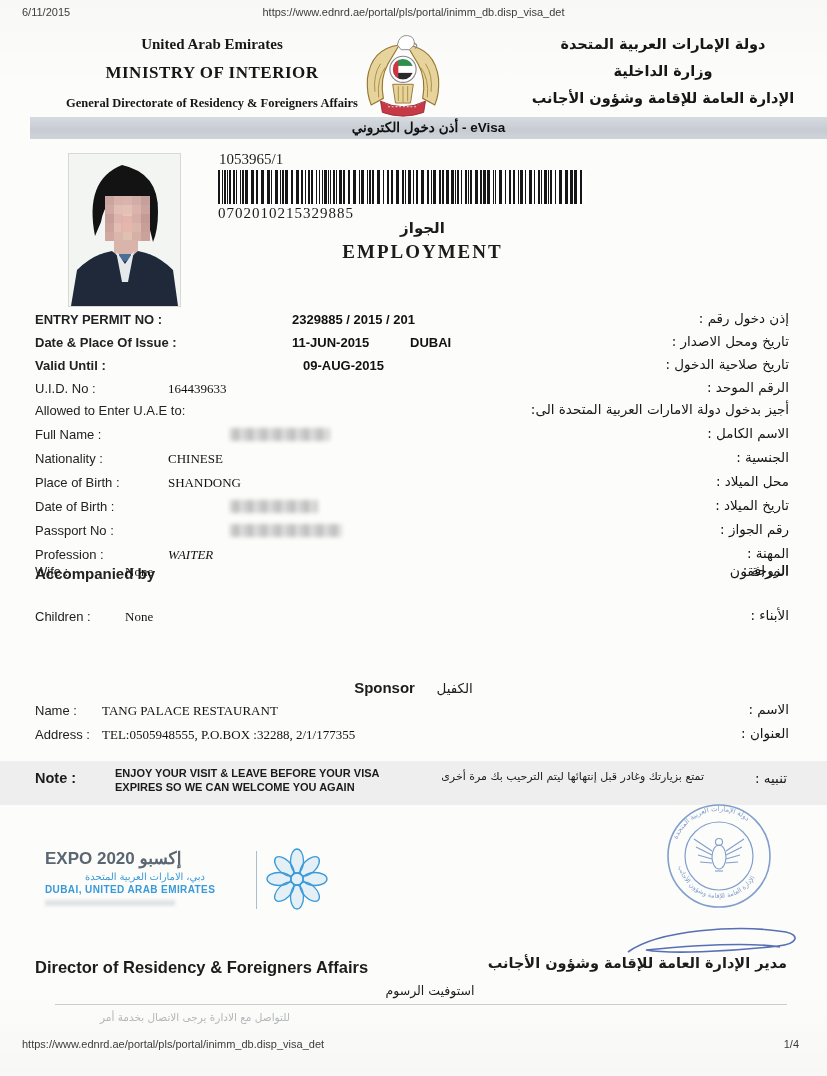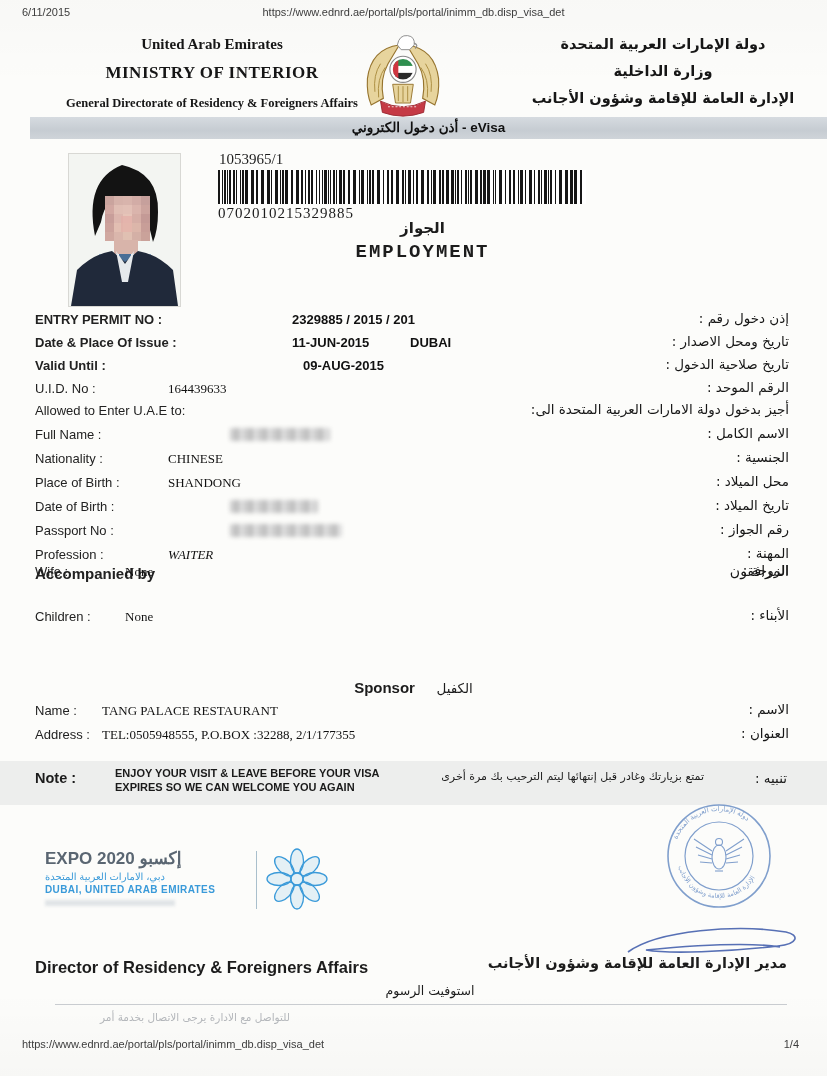--- a/index.html
+++ b/index.html
@@ -38,21 +38,21 @@
     background:
       repeating-linear-gradient(90deg,#cccccc 0 5px,#bcbcbc 5px 9px,#dddddd 9px 14px),
       repeating-linear-gradient(0deg,rgba(255,255,255,.45) 0 4px,rgba(0,0,0,.07) 4px 8px);}
   .section-title{font-size:15px;font-weight:bold;color:#141414;}
   .note-band{left:0;right:0;top:761px;height:44px;background:rgba(204,208,212,.32);}
   .note-en{font-size:11px;font-weight:bold;line-height:14px;color:#1a1a1a;}
   .barcode{font-size:0;background:#fff;overflow:hidden;white-space:nowrap;}
   .barcode i{display:inline-block;height:100%;background:#161616;}
   .barcode b{display:inline-block;height:100%;background:transparent;}
   .expo-l1{font-size:17px;font-weight:bold;color:#5a6672;direction:ltr;}
-  .expo-l2{font-size:10px;color:#3a9ad9;direction:rtl;text-align:left;margin-top:2px;}
+  .expo-l2{font-size:10px;color:#3a9ad9;direction:rtl;text-align:center;margin-top:2px;}
   .expo-l3{font-size:10px;font-weight:bold;color:#3a9ad9;letter-spacing:.4px;margin-top:2px;}
   .ghostbar{background:#e0e4e7;filter:blur(1.5px);}
   .hrline{left:55px;right:40px;top:1004px;height:1px;background:#c9ccd0;}
   .contact-note{left:100px;top:1011px;font-size:10.5px;color:#b4b7bb;}
 </style>
 </head>
 <body>
 
 <div class="page">
 
@@ -151,21 +151,21 @@
       <path d="M2,152 L8,116 Q24,100 43,97 L56,108 L69,97 Q88,100 104,116 L109,152 Z" fill="#20293a"></path>
       <polygon points="47,97 56,110 65,97 59,128 53,128" fill="#e6e9ec"></polygon>
     </svg>
   </div>
 
   <div class="abs serif" style="left:219px;top:151px;font-size:15px;">1053965/1</div>
   <div class="abs barcode" style="left:218px;top:170px;width:368px;height:34px;"><span class="barcode" style="display:inline-block;width:100%;height:100%;"><i style="width:2px"></i><b style="width:2px"></b><i style="width:1px"></i><b style="width:1px"></b><i style="width:2px"></i><b style="width:1px"></b><i style="width:1px"></i><b style="width:1px"></b><i style="width:2px"></i><b style="width:2px"></b><i style="width:2px"></i><b style="width:1px"></b><i style="width:1px"></i><b style="width:3px"></b><i style="width:1px"></i><b style="width:1px"></b><i style="width:2px"></i><b style="width:1px"></b><i style="width:3px"></i><b style="width:3px"></b><i style="width:3px"></i><b style="width:2px"></b><i style="width:2px"></i><b style="width:3px"></b><i style="width:3px"></i><b style="width:3px"></b><i style="width:3px"></i><b style="width:1px"></b><i style="width:1px"></i><b style="width:3px"></b><i style="width:3px"></i><b style="width:2px"></b><i style="width:1px"></i><b style="width:1px"></b><i style="width:2px"></i><b style="width:1px"></b><i style="width:3px"></i><b style="width:3px"></b><i style="width:2px"></i><b style="width:3px"></b><i style="width:3px"></i><b style="width:2px"></b><i style="width:2px"></i><b style="width:2px"></b><i style="width:1px"></i><b style="width:2px"></b><i style="width:2px"></i><b style="width:1px"></b><i style="width:2px"></i><b style="width:3px"></b><i style="width:1px"></i><b style="width:2px"></b><i style="width:1px"></i><b style="width:2px"></b><i style="width:1px"></i><b style="width:1px"></b><i style="width:3px"></i><b style="width:1px"></b><i style="width:1px"></i><b style="width:1px"></b><i style="width:1px"></i><b style="width:2px"></b><i style="width:2px"></i><b style="width:1px"></b><i style="width:1px"></i><b style="width:2px"></b><i style="width:3px"></i><b style="width:1px"></b><i style="width:2px"></i><b style="width:3px"></b><i style="width:2px"></i><b style="width:3px"></b><i style="width:3px"></i><b style="width:3px"></b><i style="width:1px"></i><b style="width:1px"></b><i style="width:3px"></i><b style="width:3px"></b><i style="width:1px"></i><b style="width:1px"></b><i style="width:2px"></i><b style="width:1px"></b><i style="width:2px"></i><b style="width:3px"></b><i style="width:3px"></i><b style="width:3px"></b><i style="width:1px"></i><b style="width:3px"></b><i style="width:2px"></i><b style="width:2px"></b><i style="width:2px"></i><b style="width:3px"></b><i style="width:3px"></i><b style="width:3px"></b><i style="width:2px"></i><b style="width:1px"></b><i style="width:1px"></i><b style="width:2px"></b><i style="width:3px"></i><b style="width:2px"></b><i style="width:1px"></i><b style="width:2px"></b><i style="width:2px"></i><b style="width:3px"></b><i style="width:3px"></i><b style="width:3px"></b><i style="width:2px"></i><b style="width:2px"></b><i style="width:1px"></i><b style="width:1px"></b><i style="width:3px"></i><b style="width:3px"></b><i style="width:2px"></i><b style="width:1px"></b><i style="width:2px"></i><b style="width:2px"></b><i style="width:3px"></i><b style="width:2px"></b><i style="width:3px"></i><b style="width:1px"></b><i style="width:1px"></i><b style="width:1px"></b><i style="width:2px"></i><b style="width:2px"></b><i style="width:1px"></i><b style="width:3px"></b><i style="width:2px"></i><b style="width:1px"></b><i style="width:1px"></i><b style="width:1px"></b><i style="width:2px"></i><b style="width:3px"></b><i style="width:3px"></i><b style="width:2px"></b><i style="width:2px"></i><b style="width:1px"></b><i style="width:3px"></i><b style="width:1px"></b><i style="width:3px"></i><b style="width:3px"></b><i style="width:1px"></i><b style="width:1px"></b><i style="width:1px"></i><b style="width:3px"></b><i style="width:3px"></i><b style="width:3px"></b><i style="width:1px"></i><b style="width:3px"></b><i style="width:2px"></i><b style="width:2px"></b><i style="width:2px"></i><b style="width:3px"></b><i style="width:1px"></i><b style="width:1px"></b><i style="width:3px"></i><b style="width:2px"></b><i style="width:1px"></i><b style="width:3px"></b><i style="width:3px"></i><b style="width:2px"></b><i style="width:1px"></i><b style="width:3px"></b><i style="width:2px"></i><b style="width:1px"></b><i style="width:1px"></i><b style="width:2px"></b><i style="width:3px"></i><b style="width:1px"></b><i style="width:1px"></i><b style="width:1px"></b><i style="width:2px"></i><b style="width:3px"></b><i style="width:1px"></i><b style="width:3px"></b><i style="width:3px"></i><b style="width:3px"></b><i style="width:3px"></i><b style="width:2px"></b><i style="width:3px"></i><b style="width:1px"></b><i style="width:3px"></i><b style="width:3px"></b><i style="width:2px"></i></span></div>
   <div class="abs serif" style="left:218px;top:205px;font-size:15px;letter-spacing:1px;">0702010215329885</div>
 
   <div class="abs ar b" style="left:250px;top:219px;width:345px;text-align:center;font-size:15px;">الجواز</div>
-  <div class="abs serif b" style="left:250px;top:241px;width:345px;text-align:center;font-size:19px;letter-spacing:2px;font-family:Liberation Mono, monospace;">EMPLOYMENT</div>
+  <div class="abs serif b" style="left:250px;top:241px;width:345px;text-align:center;font-size:19px;letter-spacing:2px;">EMPLOYMENT</div>
 
   <div class="row" style="top:312px;text-align:right;">
     <span class="lbl b">ENTRY PERMIT NO :</span>
     <span class="val b" style="left:257px;">2329885 / 2015 / 201</span>
     <span class="arl">إذن دخول رقم :</span>
   </div>
   <div class="row" style="top:335px;">
     <span class="lbl b">Date &amp; Place Of Issue :</span>
     <span class="val b" style="left:257px;">11-JUN-2015</span>
     <span class="val b" style="left:375px;">DUBAI</span>

